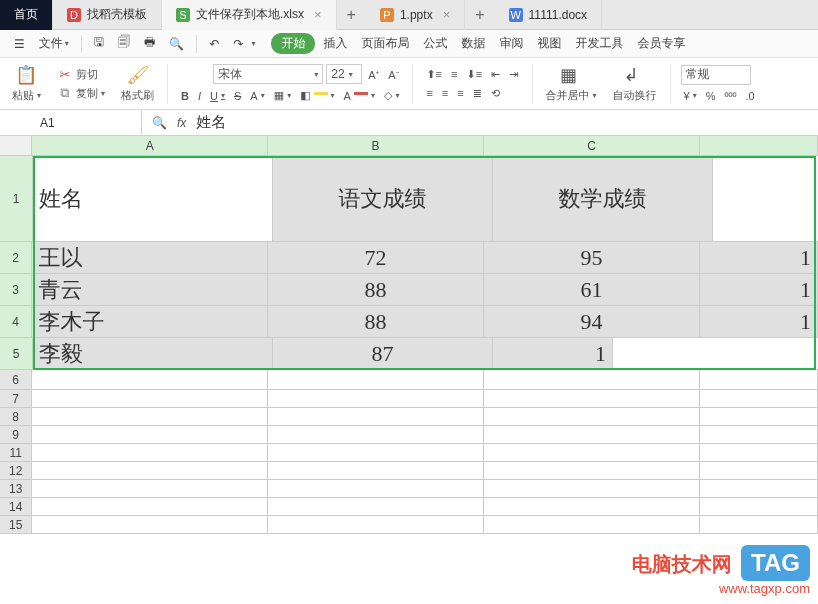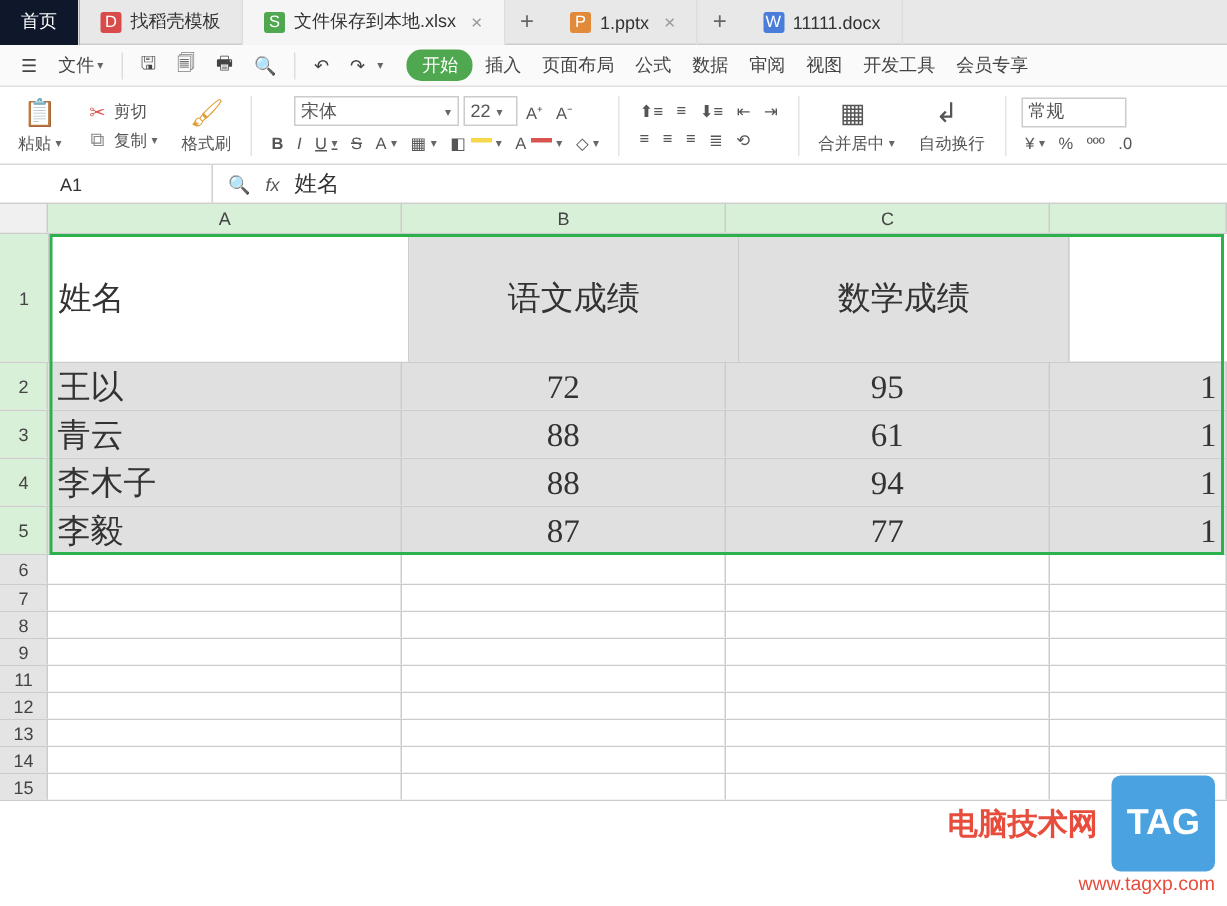--- a/index.html
+++ b/index.html
@@ -59,21 +59,21 @@
 .cell.center { justify-content: center; }
 .cell.right { justify-content: flex-end; }
 
 
 .sel-border { position: absolute; border: 2px solid #2bb24c; pointer-events: none; }
 
 
 .watermark { position: absolute; right: 8px; bottom: 8px; text-align: right; }
 .wm-red { color: #e74c3c; font-weight: bold; font-size: 20px; }
 .wm-url { color: #e74c3c; font-size: 13px; }
-.wm-tag { background: #4aa3e0; color: #fff; font-weight: bold; padding: 18px 10px; border-radius: 6px; font-size: 24px; display: inline-block; margin-left: 6px; }
+.wm-tag { background: #4aa3e0; color: #fff; font-weight: bold; padding: 4px 10px; border-radius: 6px; font-size: 24px; display: inline-block; margin-left: 6px; }
 
 
 .cut { color: #d9534f; }
 .copy { color: #888; }
 .paste { color: #e0a03a; }
 .brush { color: #e0a03a; }
 .underline-icon { text-decoration: underline; }
 .color-bar { display:inline-block; width: 14px; height: 3px; background:#333; position: relative; top: -2px;}
 .color-bar.red { background:#d9534f; }
 .color-bar.yellow { background:#f5d94a; }
@@ -151,21 +151,21 @@
         <span class="ricon copy">⧉</span>
         <span>复制</span>
         <span class="dropdown-arrow">▾</span>
       </span>
   </div>
   <div class="rgroup">
     <span class="ricon-lg brush">🖌</span>
     <span class="rbtn">格式刷</span>
   </div>
   <span class="rsep"></span>
-  <div class="rgroup" style="align-items:center;gap:4px">
+  <div class="rgroup" style="align-items:flex-end;gap:4px">
     <div class="rgroup-row">
       <div class="font-select font-name">
           <span>宋体</span>
           <span class="dropdown-arrow" style="margin-left:auto">▾</span>
         </div>
       <div class="font-select font-size">
           <span>22</span>
           <span class="dropdown-arrow">▾</span>
         </div>
       <span class="rbtn">A⁺</span>
@@ -277,21 +277,20 @@
     <div class="rowh sel">4</div>
     <div class="cell selbg" style="width:240px">李木子</div>
     <div class="cell selbg center" style="width:220px">88</div>
     <div class="cell selbg center" style="width:220px">94</div>
     <div class="cell selbg right" style="width:120px">1</div>
   </div>
   <div class="row" style="height:32px">
     <div class="rowh sel">5</div>
     <div class="cell selbg" style="width:240px">李毅</div>
     <div class="cell selbg center" style="width:220px">87</div>
-    <div class="cell selbg center" style="width:220px">77</div>
     <div class="cell selbg right" style="width:120px">1</div>
   </div>
 
   <div class="row" style="height:20px">
       <div class="rowh">6</div>
       <div class="cell" style="width:240px"></div>
       <div class="cell" style="width:220px"></div>
       <div class="cell" style="width:220px"></div>
       <div class="cell" style="width:120px"></div>
     </div>

